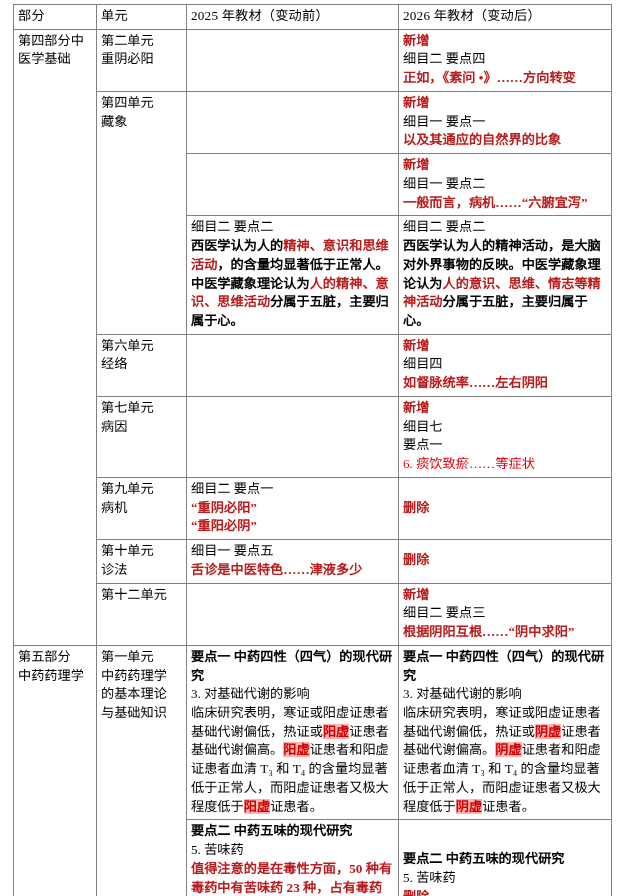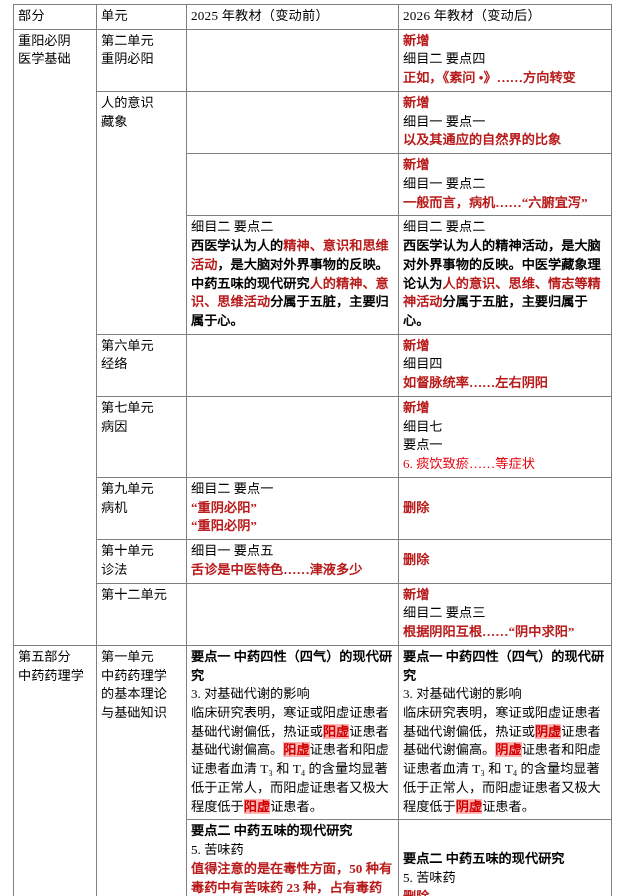--- a/index.html
+++ b/index.html
@@ -93,38 +93,38 @@
         <th>部分</th>
         <th>单元</th>
         <th>2025 年教材（变动前）</th>
         <th>2026 年教材（变动后）</th>
       </tr>
     </thead>
     <tbody>
 
       <tr>
         <td class="part" rowspan="9">
-          <span class="ln">重阳必阴</span>
+          <span class="ln">第四部分中</span>
           <span class="ln">医学基础</span>
         </td>
         <td class="unit">
           <span class="ln">第二单元</span>
           <span class="ln">重阴必阳</span>
         </td>
         <td class="body"><span class="empty"></span></td>
         <td class="body">
           <span class="ln r">新增</span>
           <span class="ln n">细目二  要点四</span>
           <span class="ln r">正如，《素问 •》……方向转变</span>
         </td>
       </tr>
 
       <tr>
         <td class="unit" rowspan="3">
-          <span class="ln">人的意识</span>
+          <span class="ln">第四单元</span>
           <span class="ln">藏象</span>
         </td>
         <td class="body"><span class="empty"></span></td>
         <td class="body">
           <span class="ln r">新增</span>
           <span class="ln n">细目一  要点一</span>
           <span class="ln r">以及其通应的自然界的比象</span>
         </td>
       </tr>
 
@@ -133,21 +133,21 @@
         <td class="body">
           <span class="ln r">新增</span>
           <span class="ln n">细目一  要点二</span>
           <span class="ln r">一般而言，病机……“六腑宜泻”</span>
         </td>
       </tr>
 
       <tr>
         <td class="body">
           <span class="ln n">细目二  要点二</span>
-          <span class="k">西医学认为人的</span><span class="r">精神、意识和思维活动</span><span class="k">，是大脑对外界事物的反映。中药五味的现代研究</span><span class="r">人的精神、意识、思维活动</span><span class="k">分属于五脏，主要归属于心。</span>
+          <span class="k">西医学认为人的</span><span class="r">精神、意识和思维活动</span><span class="k">，的含量均显著低于正常人。中医学藏象理论认为</span><span class="r">人的精神、意识、思维活动</span><span class="k">分属于五脏，主要归属于心。</span>
         </td>
         <td class="body">
           <span class="ln n">细目二  要点二</span>
           <span class="k">西医学认为人的精神活动，是大脑对外界事物的反映。中医学藏象理论认为</span><span class="r">人的意识、思维、情志等精神活动</span><span class="k">分属于五脏，主要归属于心。</span>
         </td>
       </tr>
 
       <tr>
         <td class="unit">
           <span class="ln">第六单元</span>

